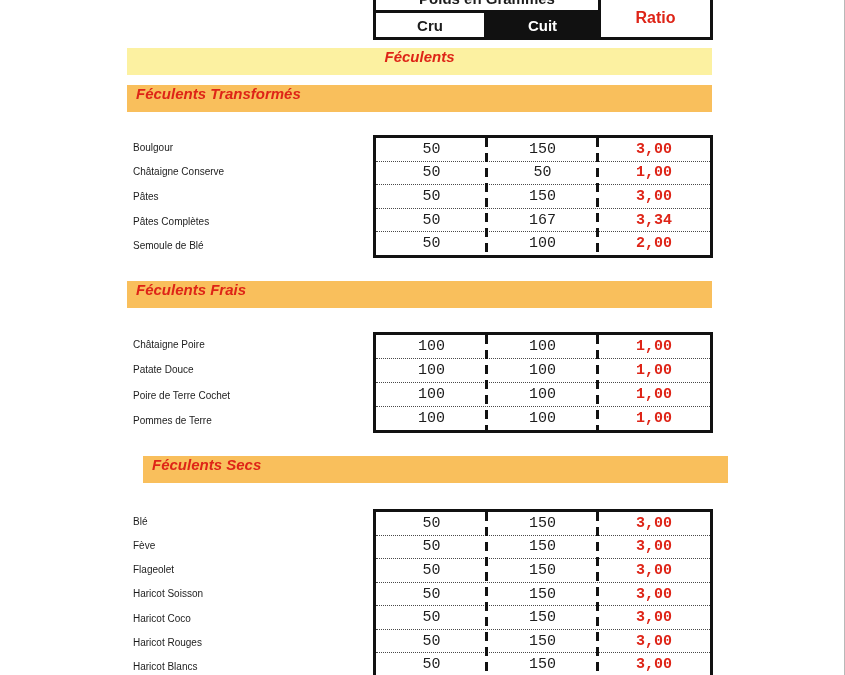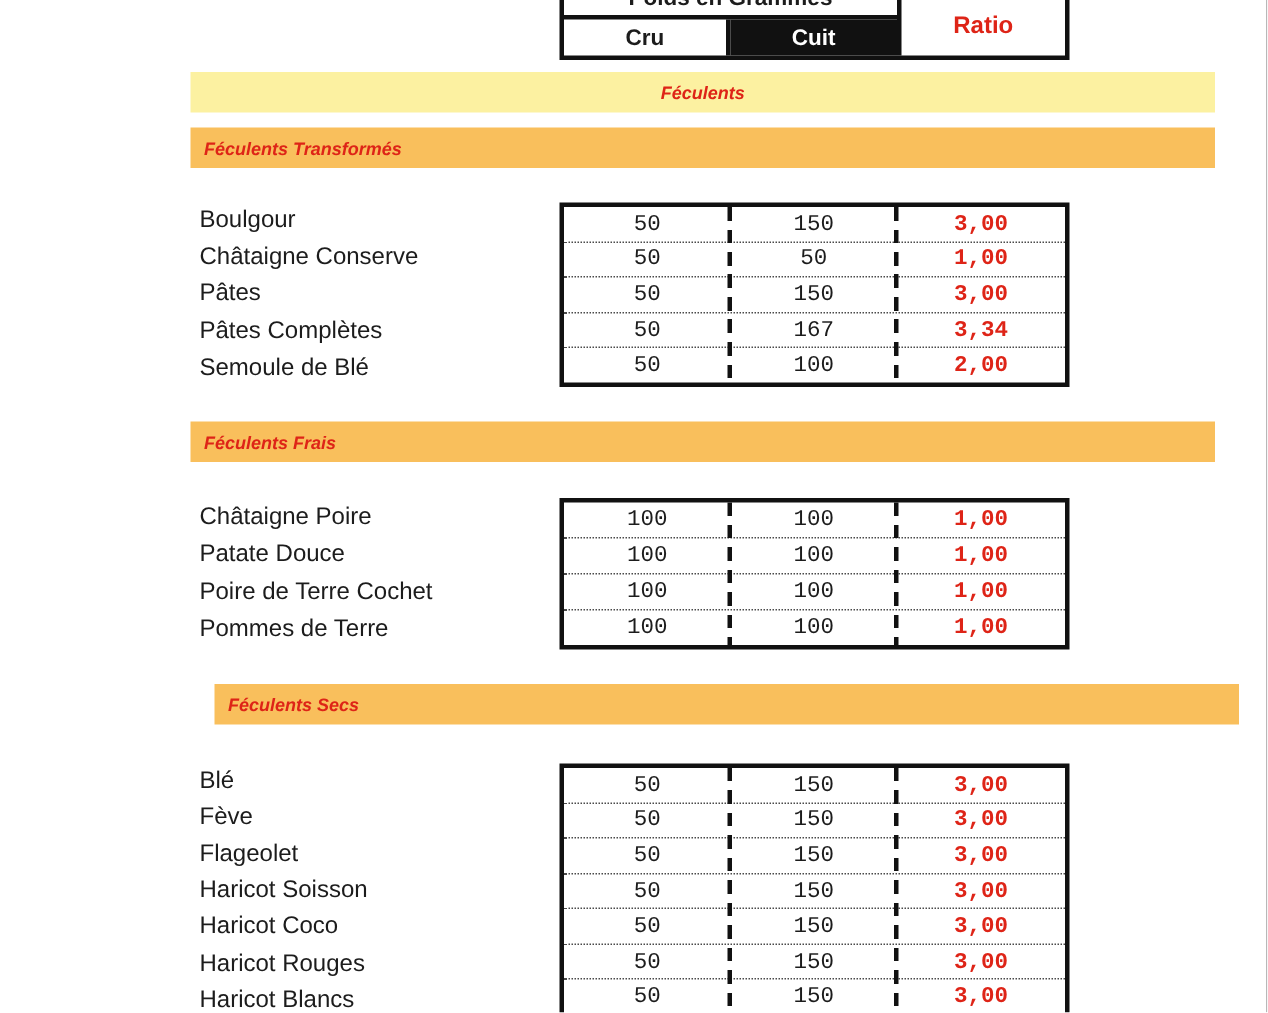--- a/index.html
+++ b/index.html
@@ -33,33 +33,33 @@
     display:flex;align-items:center;justify-content:center;font-weight:bold;font-size:15px;
   }
   .hb-ratio{
     flex:1;border-left:3px solid var(--border,#111);box-sizing:border-box;
     display:flex;align-items:center;justify-content:center;
     color:var(--red,#de2417);font-weight:bold;font-size:16px;padding-top:12px;
   }
 
   
   .banner{
-    position:absolute;left:127px;width:683px;height:27px;display:flex;align-items:center;
-    font-style:italic;font-weight:bold;font-size:12px;color:var(--red,#de2417);box-sizing:border-box;
+    position:absolute;left:127px;width:585px;height:27px;display:flex;align-items:flex-start;
+    font-style:italic;font-weight:bold;font-size:15px;color:var(--red,#de2417);box-sizing:border-box;
   }
   .banner-yellow{top:48px;background:var(--yellow,#fcf1a1);justify-content:center;}
   .banner-orange{background:var(--orange,#f9bf5c);padding-left:9px;}
   .b0{top:85px;}  .b1{top:281px;}  .b2{top:456px;margin-left:16px;}
 
   
   .labels{position:absolute;left:127px;width:246px;display:flex;flex-direction:column;}
   .labels-0{top:135px;height:123px;}
   .labels-1{top:332px;height:101px;}
   .labels-2{top:509px;height:170px;}
-  .food-label{flex:1;display:flex;align-items:center;padding-left:6px;font-size:16px;white-space:nowrap;text-align:center;}
+  .food-label{flex:1;display:flex;align-items:center;padding-left:6px;font-size:10px;white-space:nowrap;text-align:center;}
 
   
   .tbl{
     position:absolute;left:373px;width:340px;border:3px solid var(--border,#111);
     box-sizing:border-box;background:#fff;
   }
   .tbl-0{top:135px;height:123px;}
   .tbl-1{top:332px;height:101px;}
   .tbl-2{top:509px;height:170px;}
   .trows{display:flex;flex-direction:column;height:100%;font-family:Liberation Mono, monospace;}

